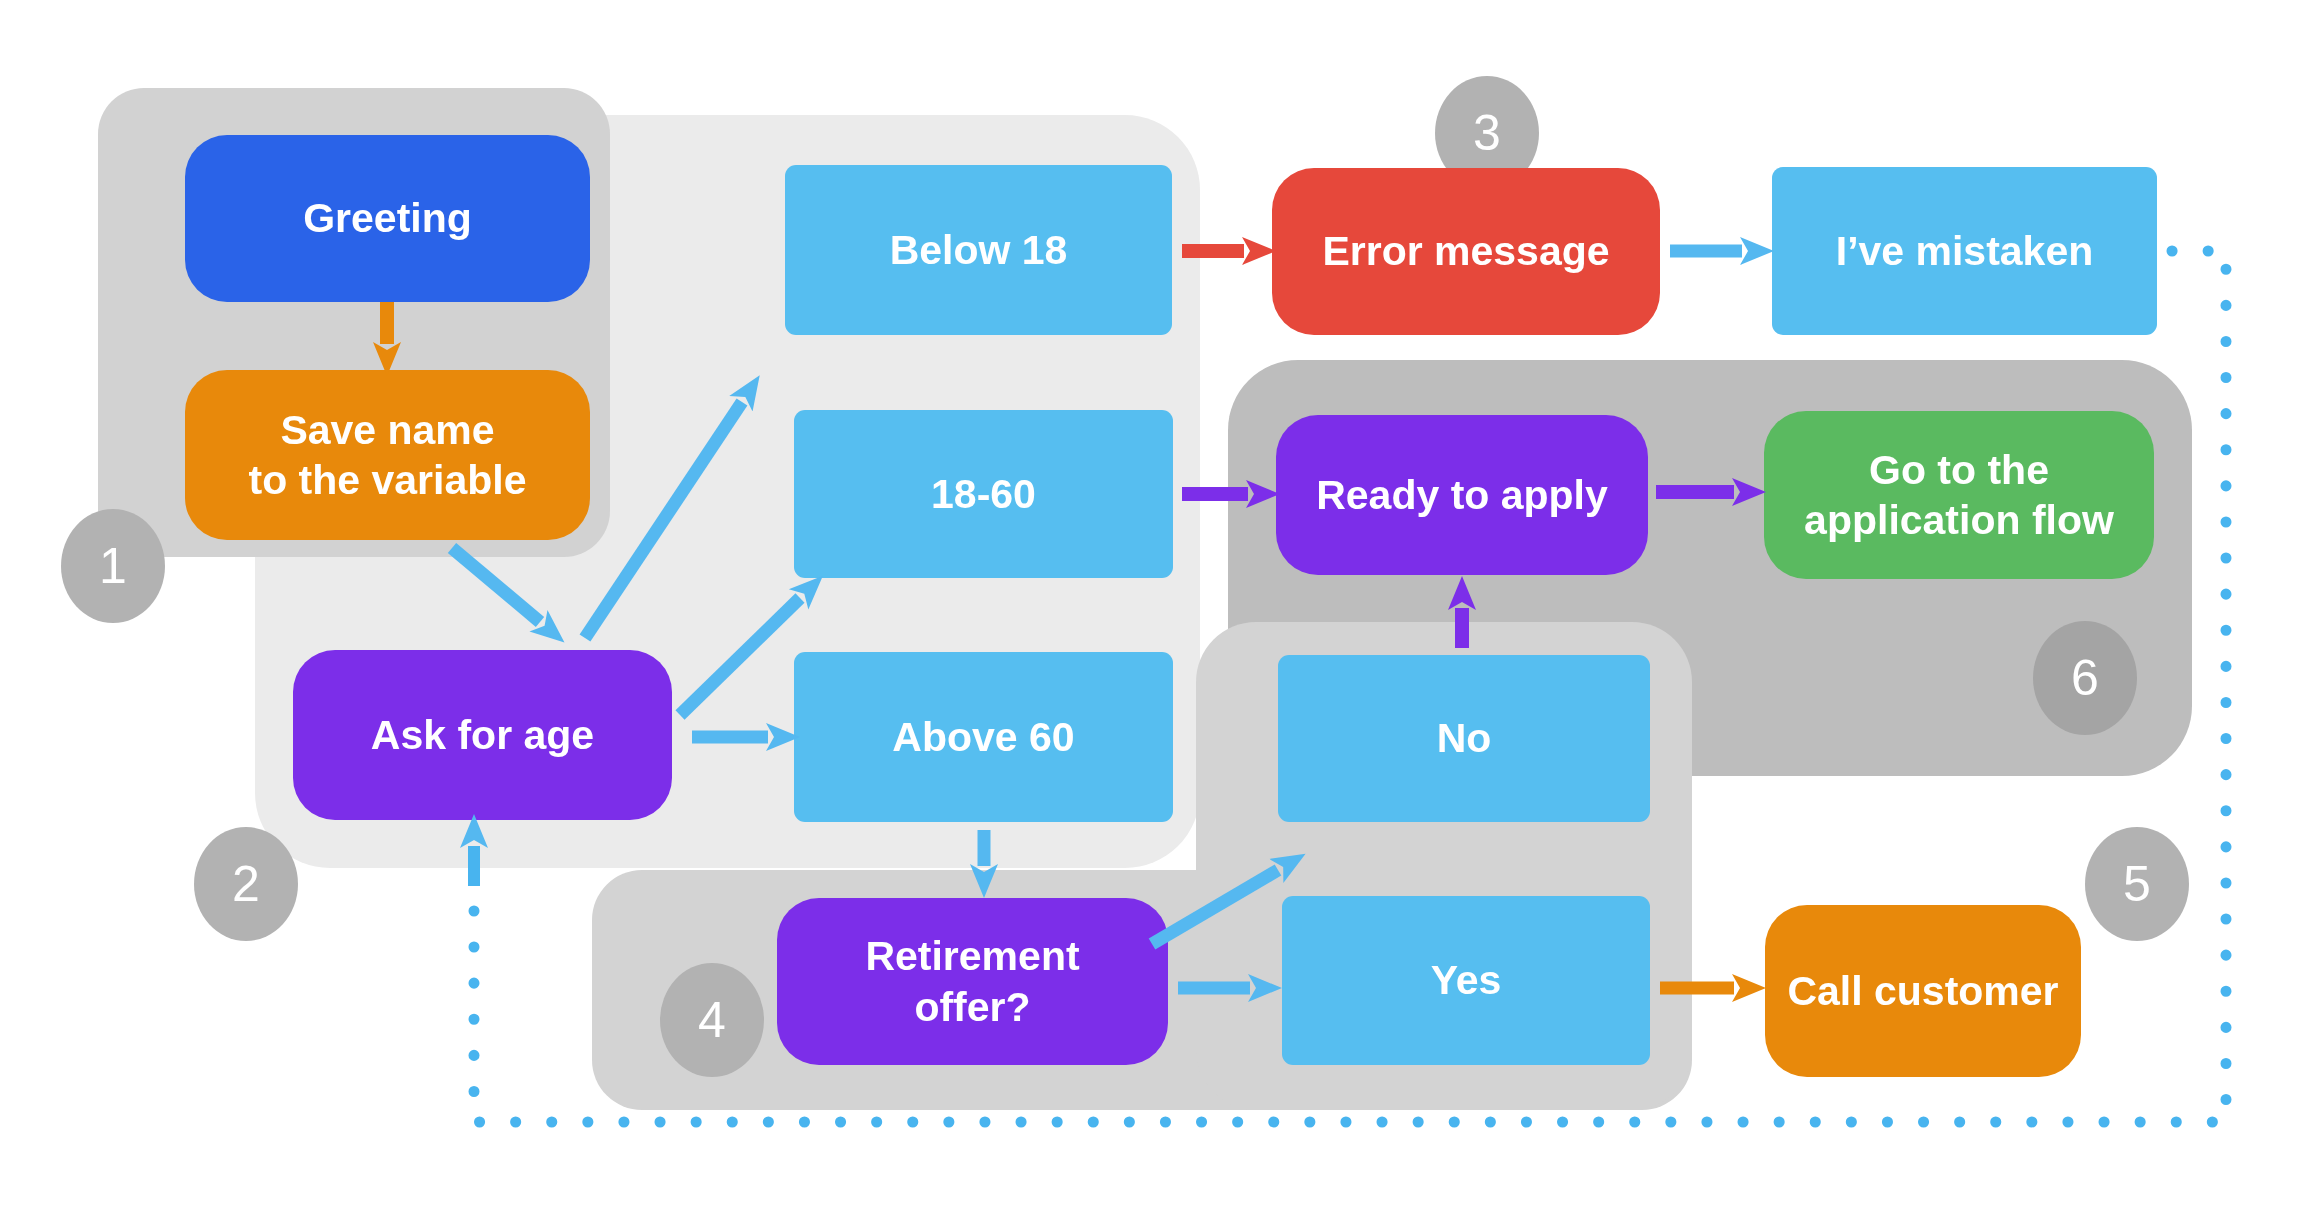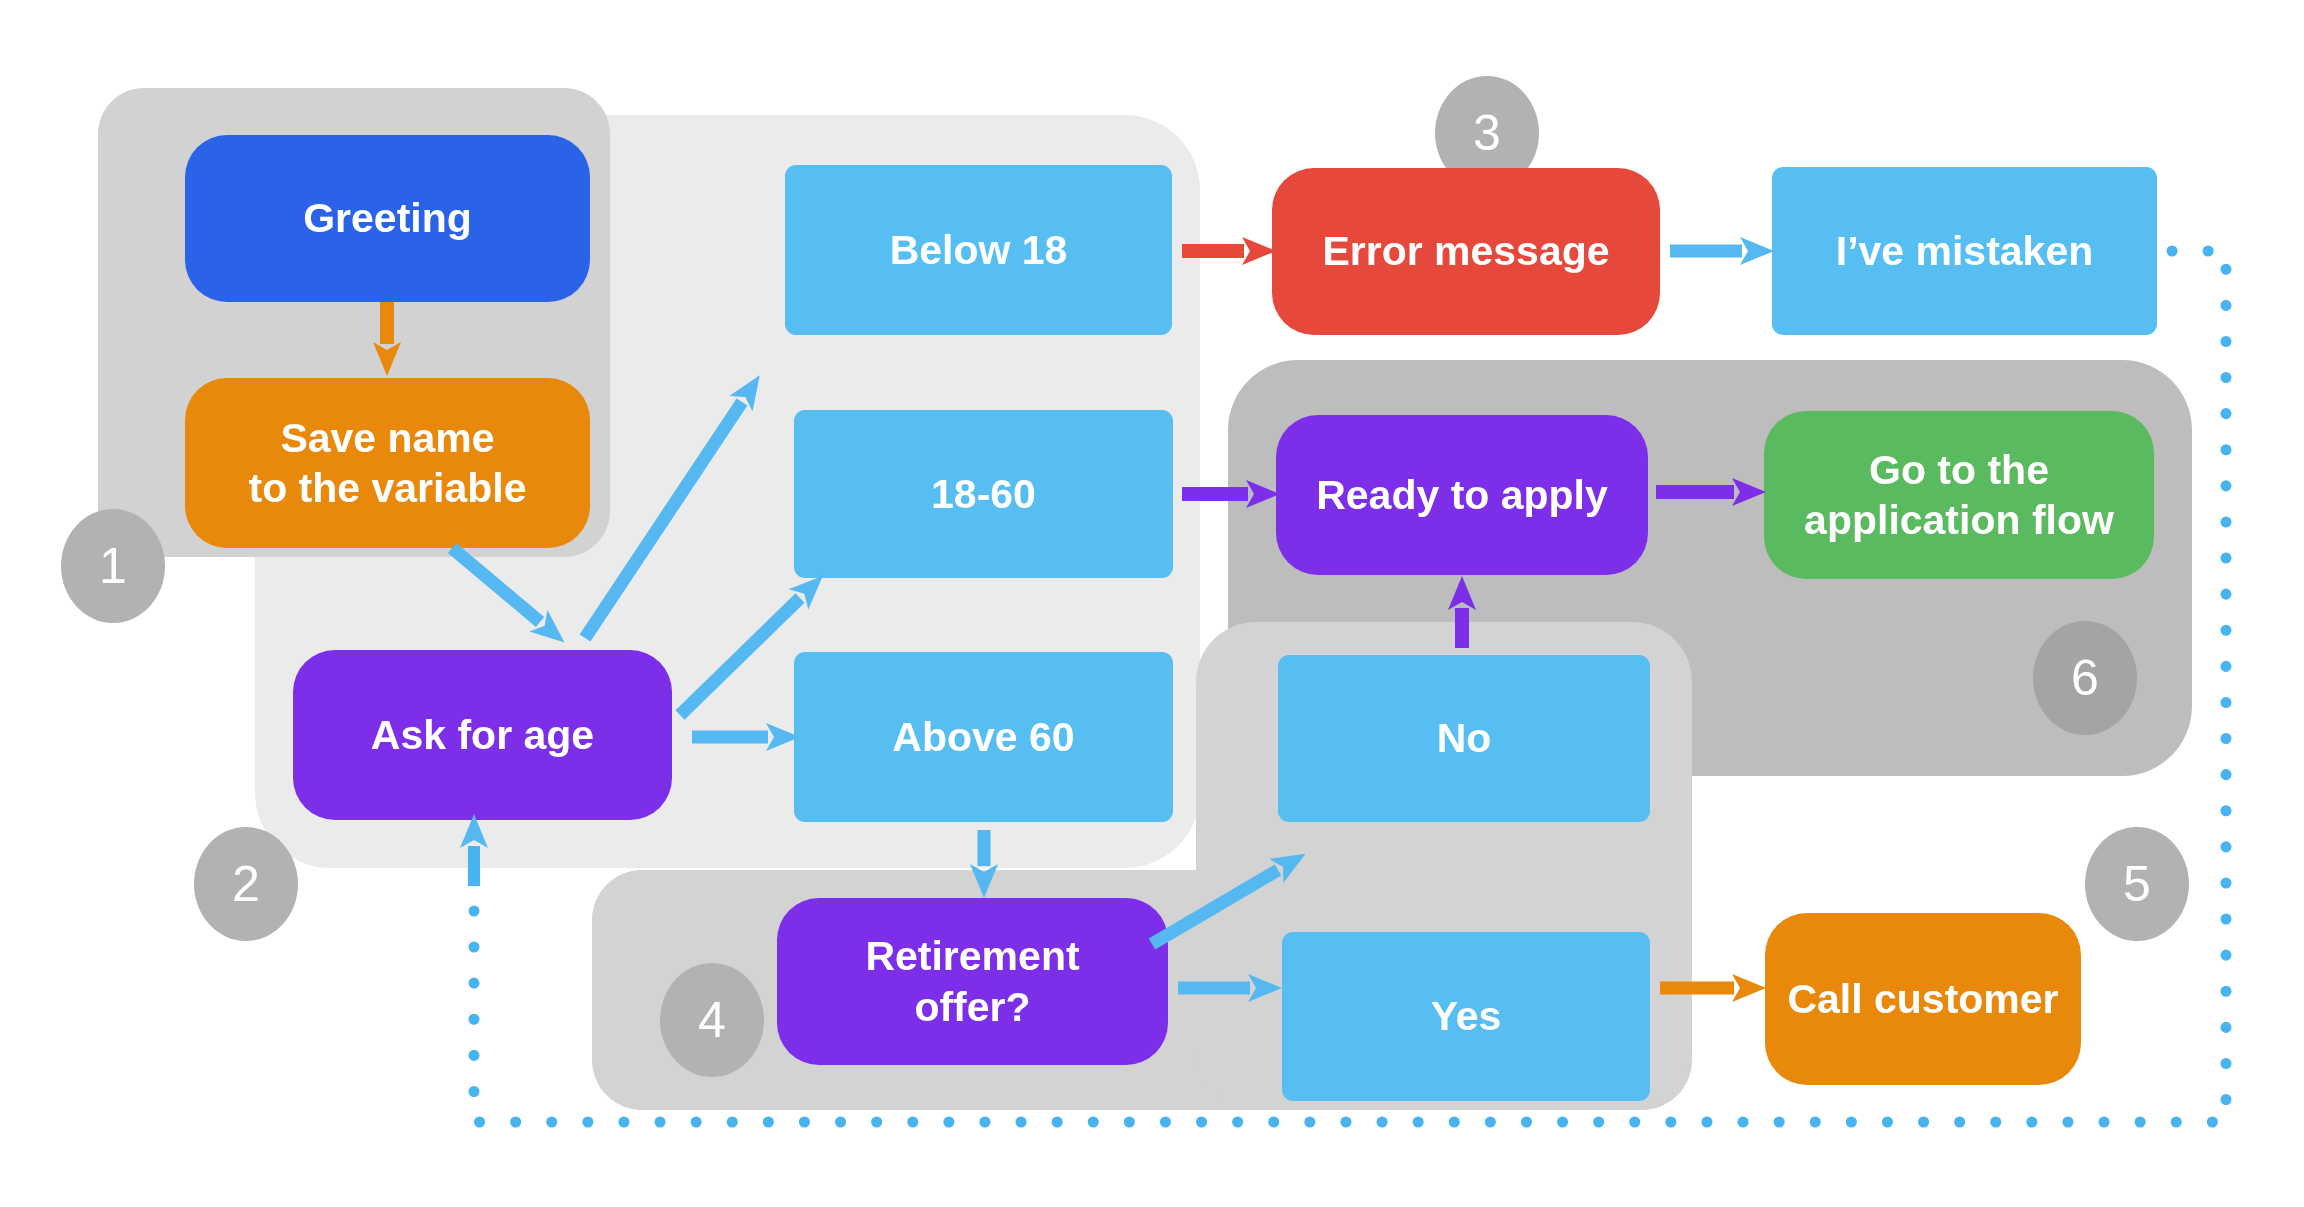--- a/index.html
+++ b/index.html
@@ -18,21 +18,21 @@
     color:#ffffff;font-size:50px;font-weight:500;
   }
   .badge.darker{background:#a4a4a4;}
   .node{
     position:absolute;border-radius:42px;display:flex;flex-direction:column;
     align-items:center;justify-content:center;color:#ffffff;
     font-size:41px;font-weight:600;line-height:1.22;text-align:center;
   }
   .c-blue{background:#2a63e8;}
   .c-lblue{background:#56bef0;border-radius:11px;}
-  .c-orange{background:#e8890b;margin-top:8px;}
+  .c-orange{background:#e8890b;}
   .c-red{background:#e6483b;}
   .c-purple{background:#7c2ee9;}
   .c-green{background:#5aba60;}
   .overlay{position:absolute;left:0;top:0;width:2304px;height:1207px;pointer-events:none;}
 </style>
 </head>
 <body>
 
 <div class="stage">
 
@@ -93,21 +93,21 @@
     <span>Go to the</span>
     <span>application flow</span>
   </div>
   <div class="node c-lblue" style="left:1278px;top:655px;width:372px;height:167px;">
     <span>No</span>
   </div>
   <div class="node c-purple" style="left:777px;top:898px;width:391px;height:167px;">
     <span>Retirement</span>
     <span>offer?</span>
   </div>
-  <div class="node c-lblue" style="left:1282px;top:932px;width:368px;height:169px;">
+  <div class="node c-lblue" style="left:1282px;top:896px;width:368px;height:169px;">
     <span>Yes</span>
   </div>
   <div class="node c-orange" style="left:1765px;top:905px;width:316px;height:172px;">
     <span>Call customer</span>
   </div>
 
   <svg class="overlay" viewBox="0 0 2304 1207">
     <defs>
       <marker id="mBlue" viewBox="0 0 36 32" refX="2" refY="16" markerWidth="36" markerHeight="32" orient="auto" markerUnits="userSpaceOnUse">
         <path d="M0,2 L34,16 L0,30 L8,16 Z" fill="#55b8f0"></path>

